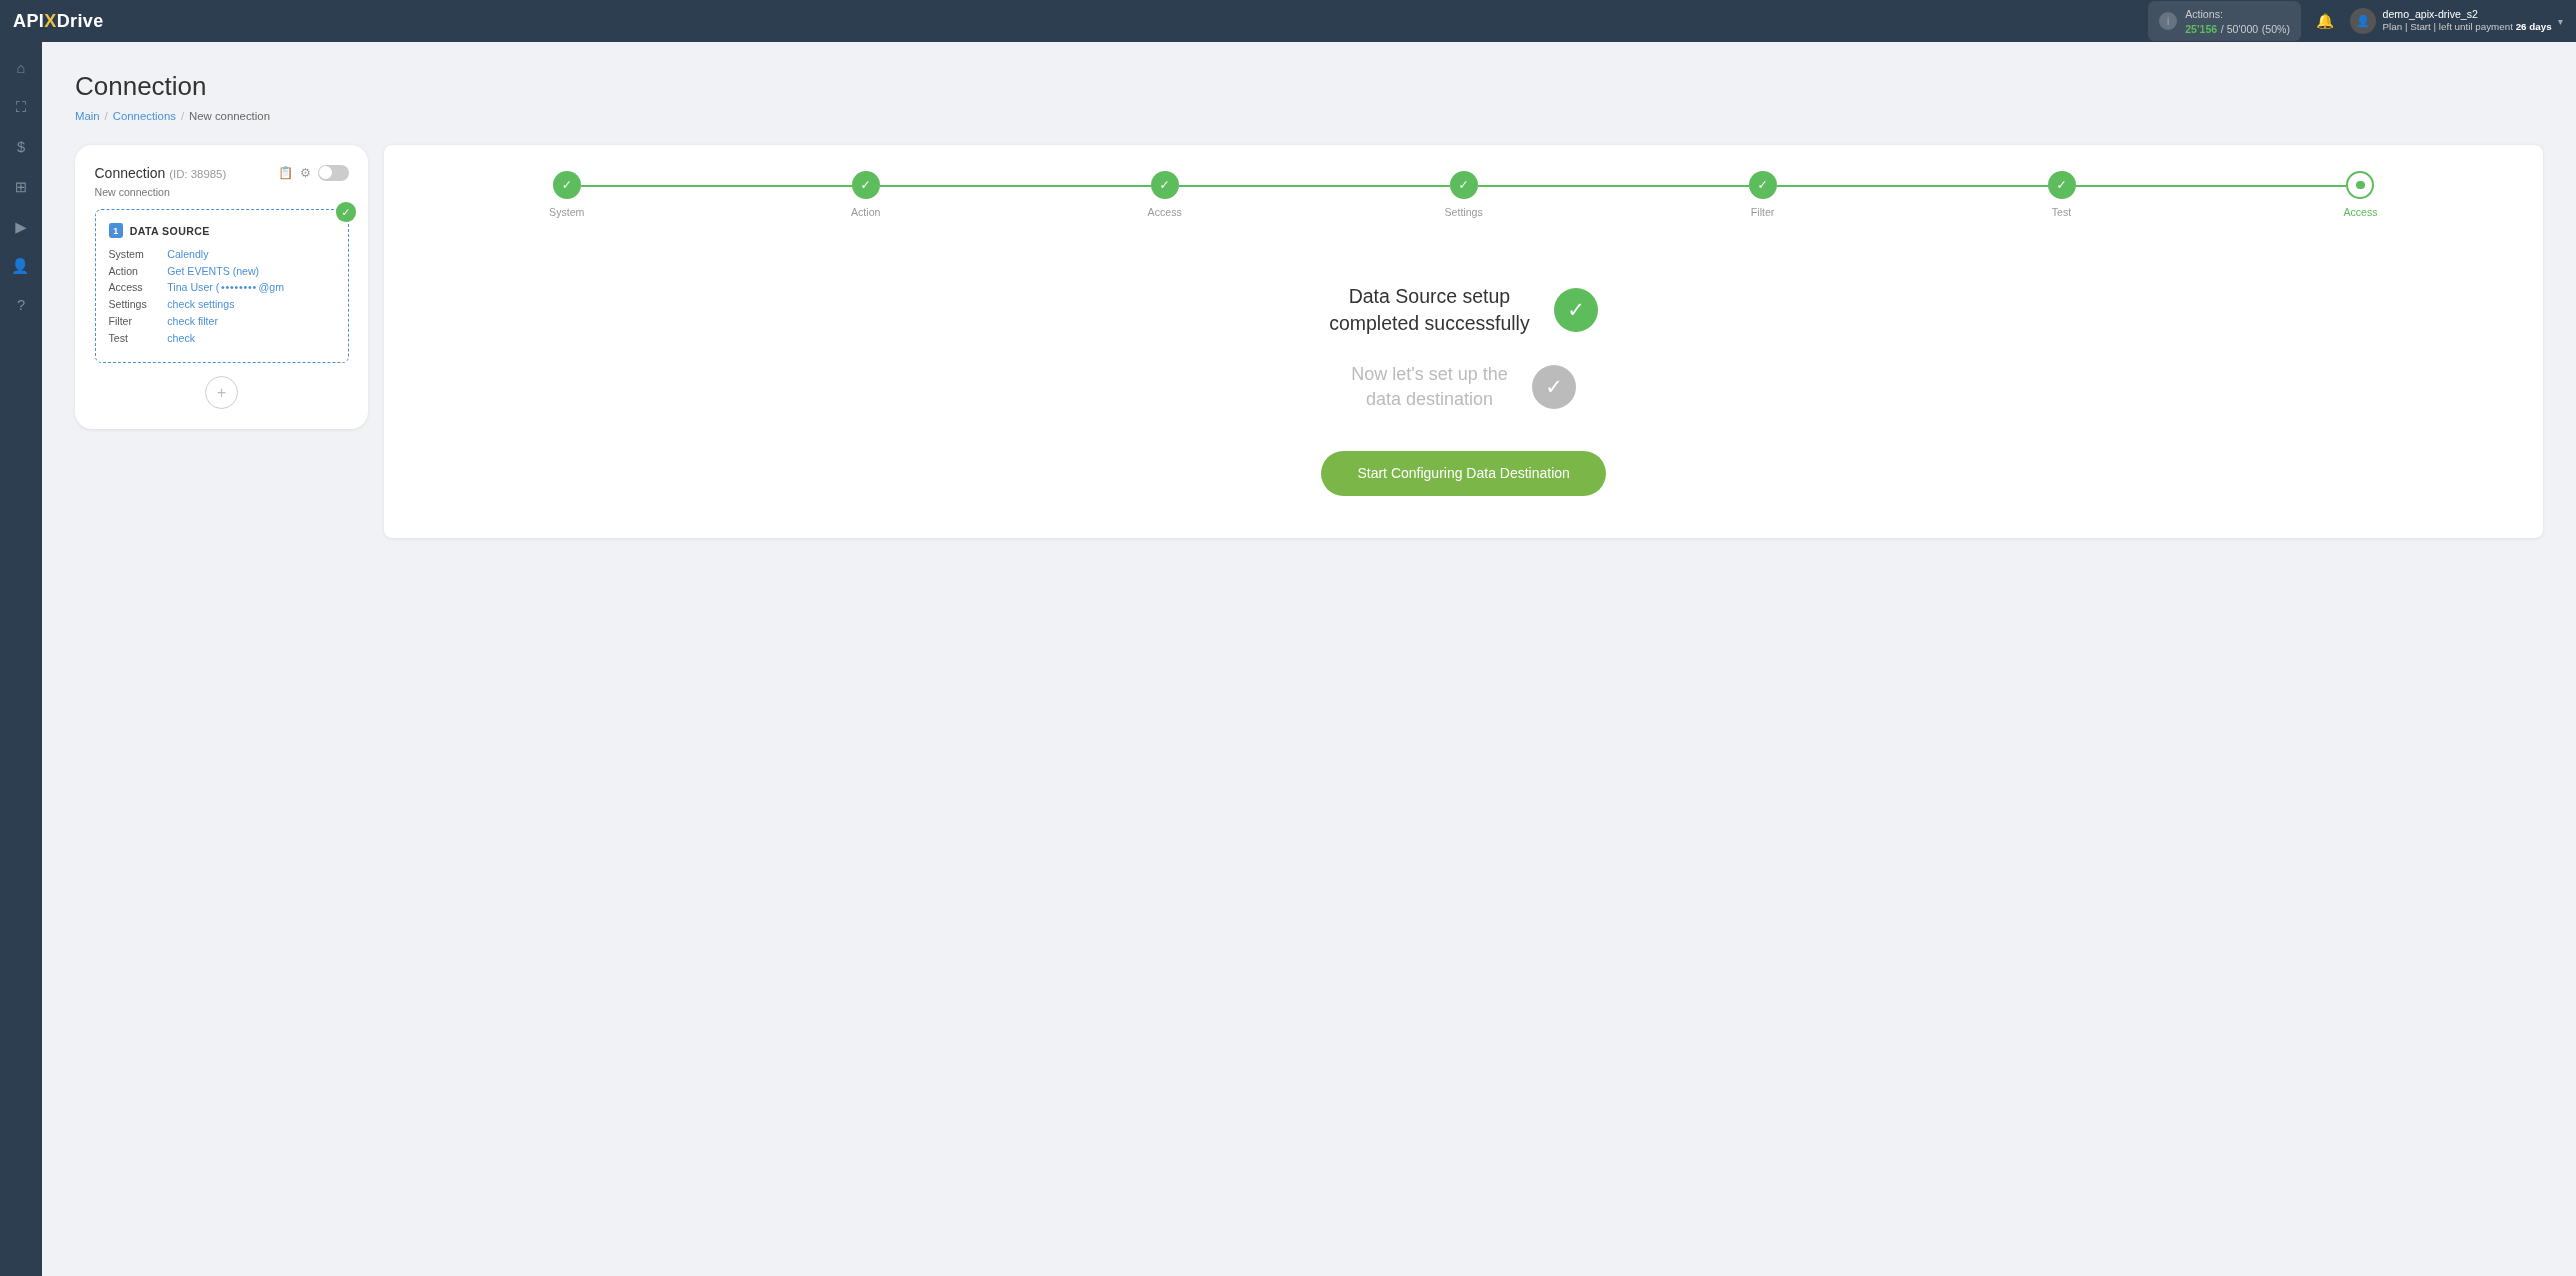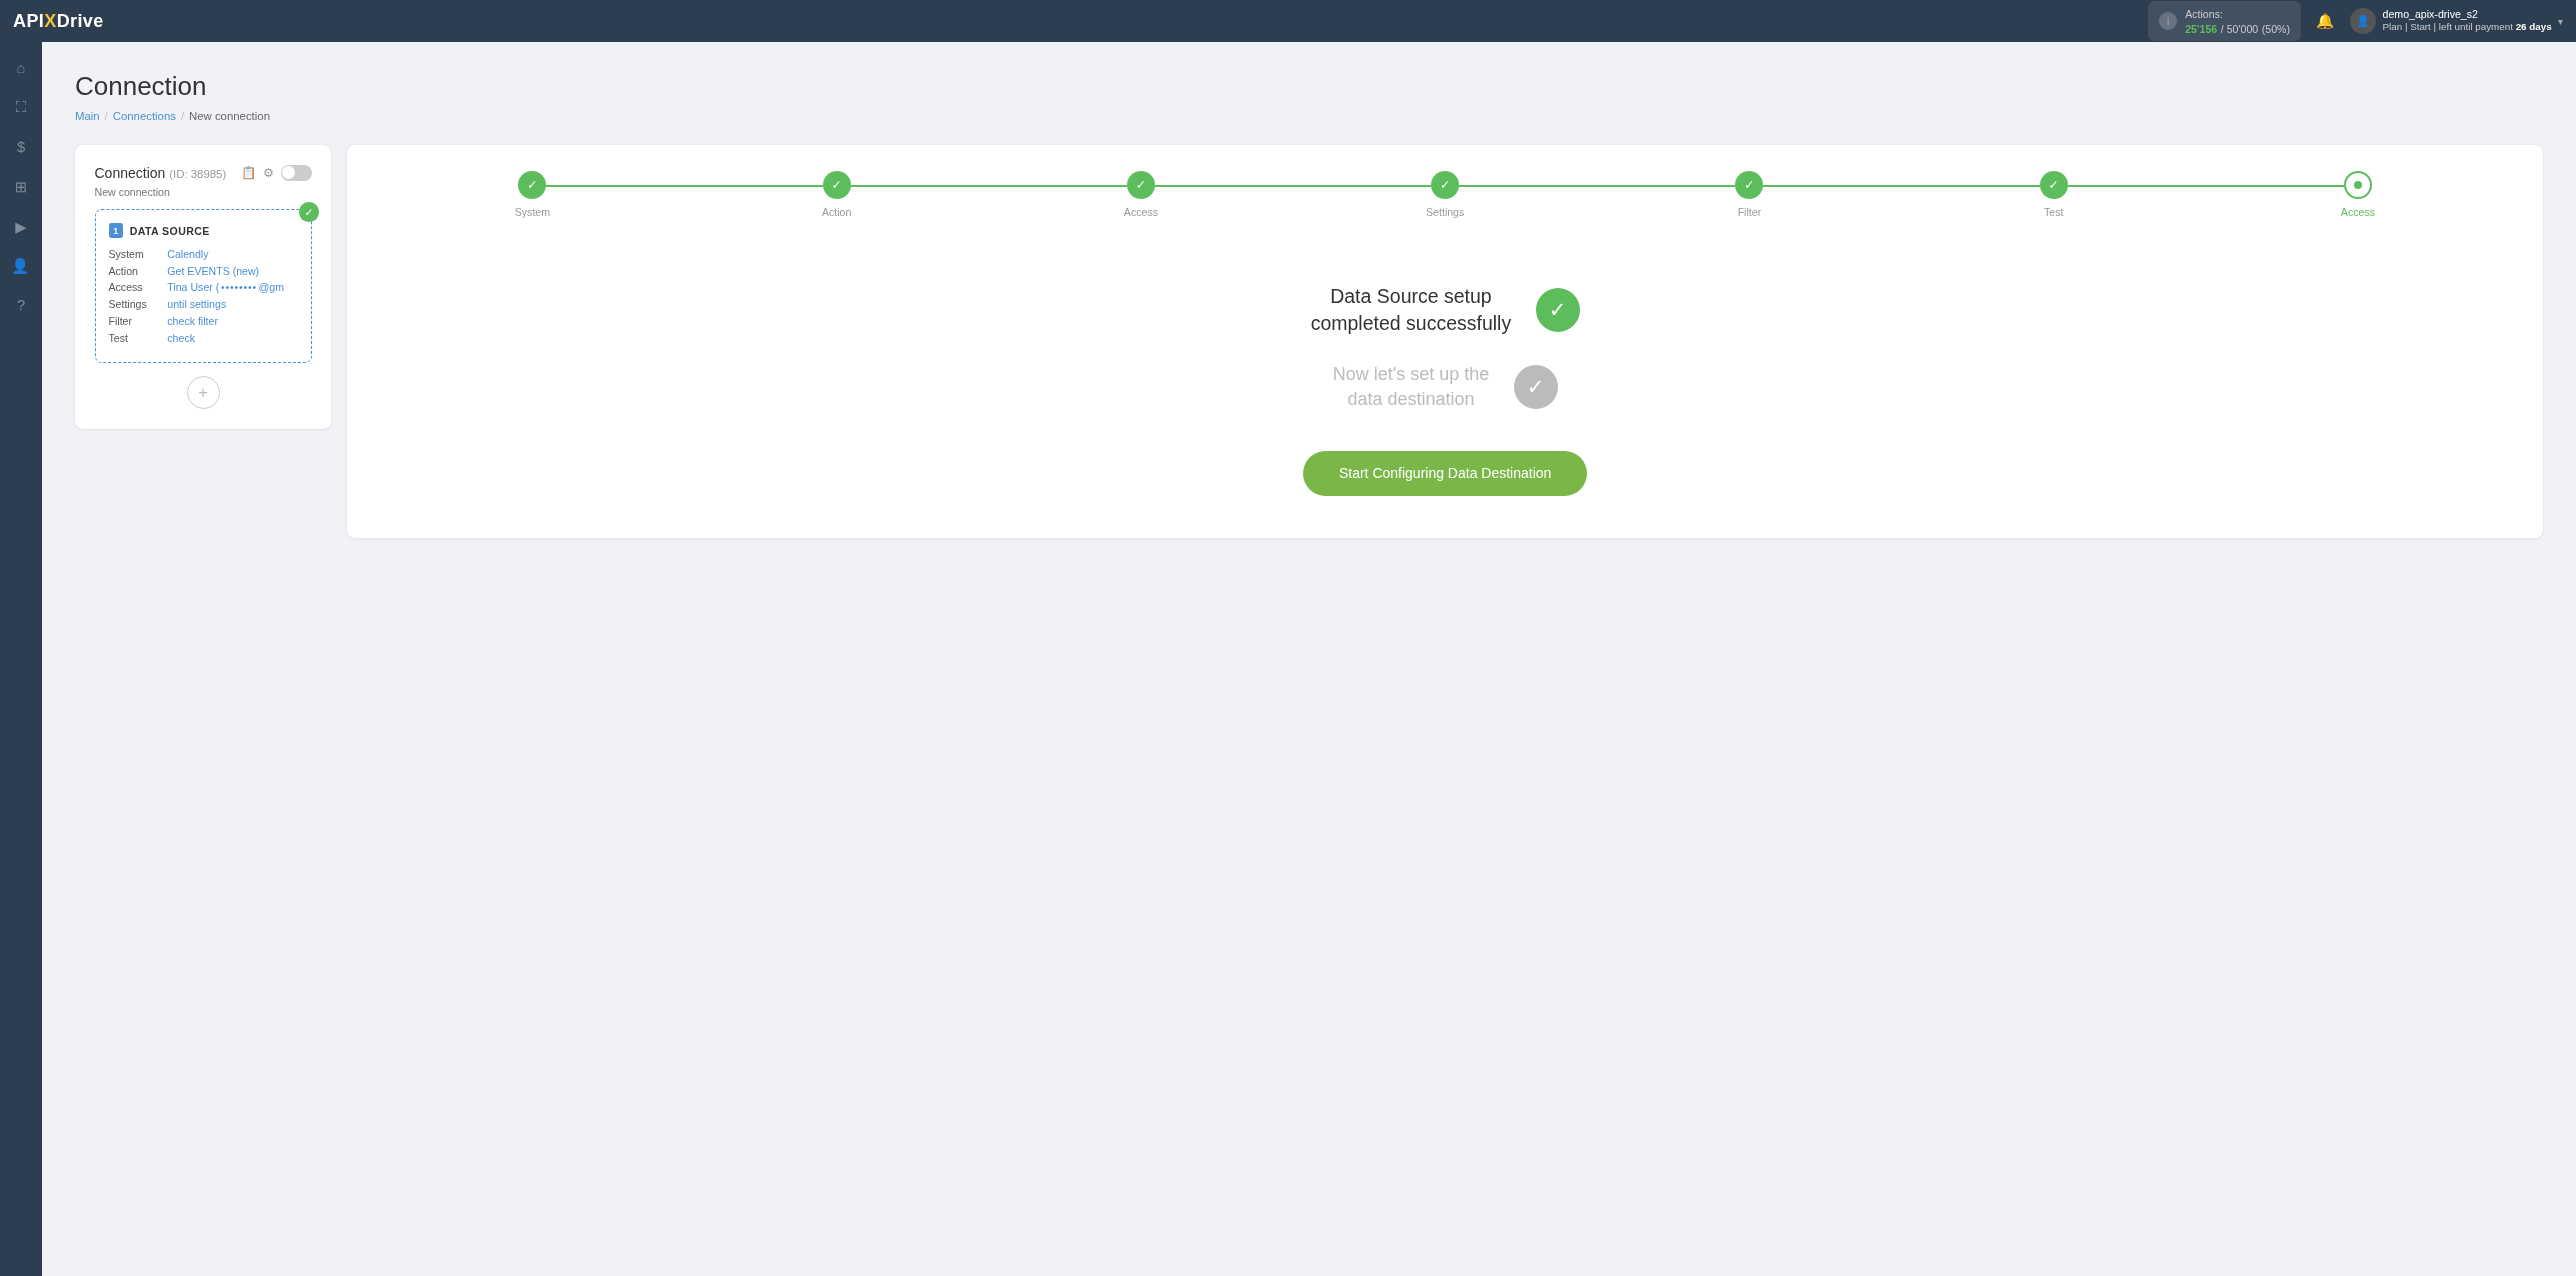--- a/index.html
+++ b/index.html
@@ -121,23 +121,23 @@
 
     .panels-row {
       display: flex;
       gap: 16.3px;
       align-items: flex-start;
     }
 
     
     .connection-panel {
       background: white;
-      border-radius: 8px;
+      border-radius: 17px;
       padding: 19.5px;
-      width: 256px;
+      width: 293px;
       flex-shrink: 0;
       box-shadow: 0 0.8px 3.3px rgba(0,0,0,0.08);
     }
     .connection-panel-header {
       display: flex;
       align-items: center;
       gap: 8.1px;
       margin-bottom: 4.9px;
     }
     .connection-title {
@@ -444,21 +444,21 @@
           <div class="ds-row">
             <span class="ds-label">Access</span>
             <span class="ds-value-masked">
               <span>Tina User (</span>
                 <span class="mask">••••••••</span>
                 <span>@gm</span>
             </span>
           </div>
           <div class="ds-row">
             <span class="ds-label">Settings</span>
-            <span class="ds-value">until settings</span>
+            <span class="ds-value">check settings</span>
           </div>
           <div class="ds-row">
             <span class="ds-label">Filter</span>
             <span class="ds-value">check filter</span>
           </div>
           <div class="ds-row">
             <span class="ds-label">Test</span>
             <span class="ds-value">check</span>
           </div>
         </div>

